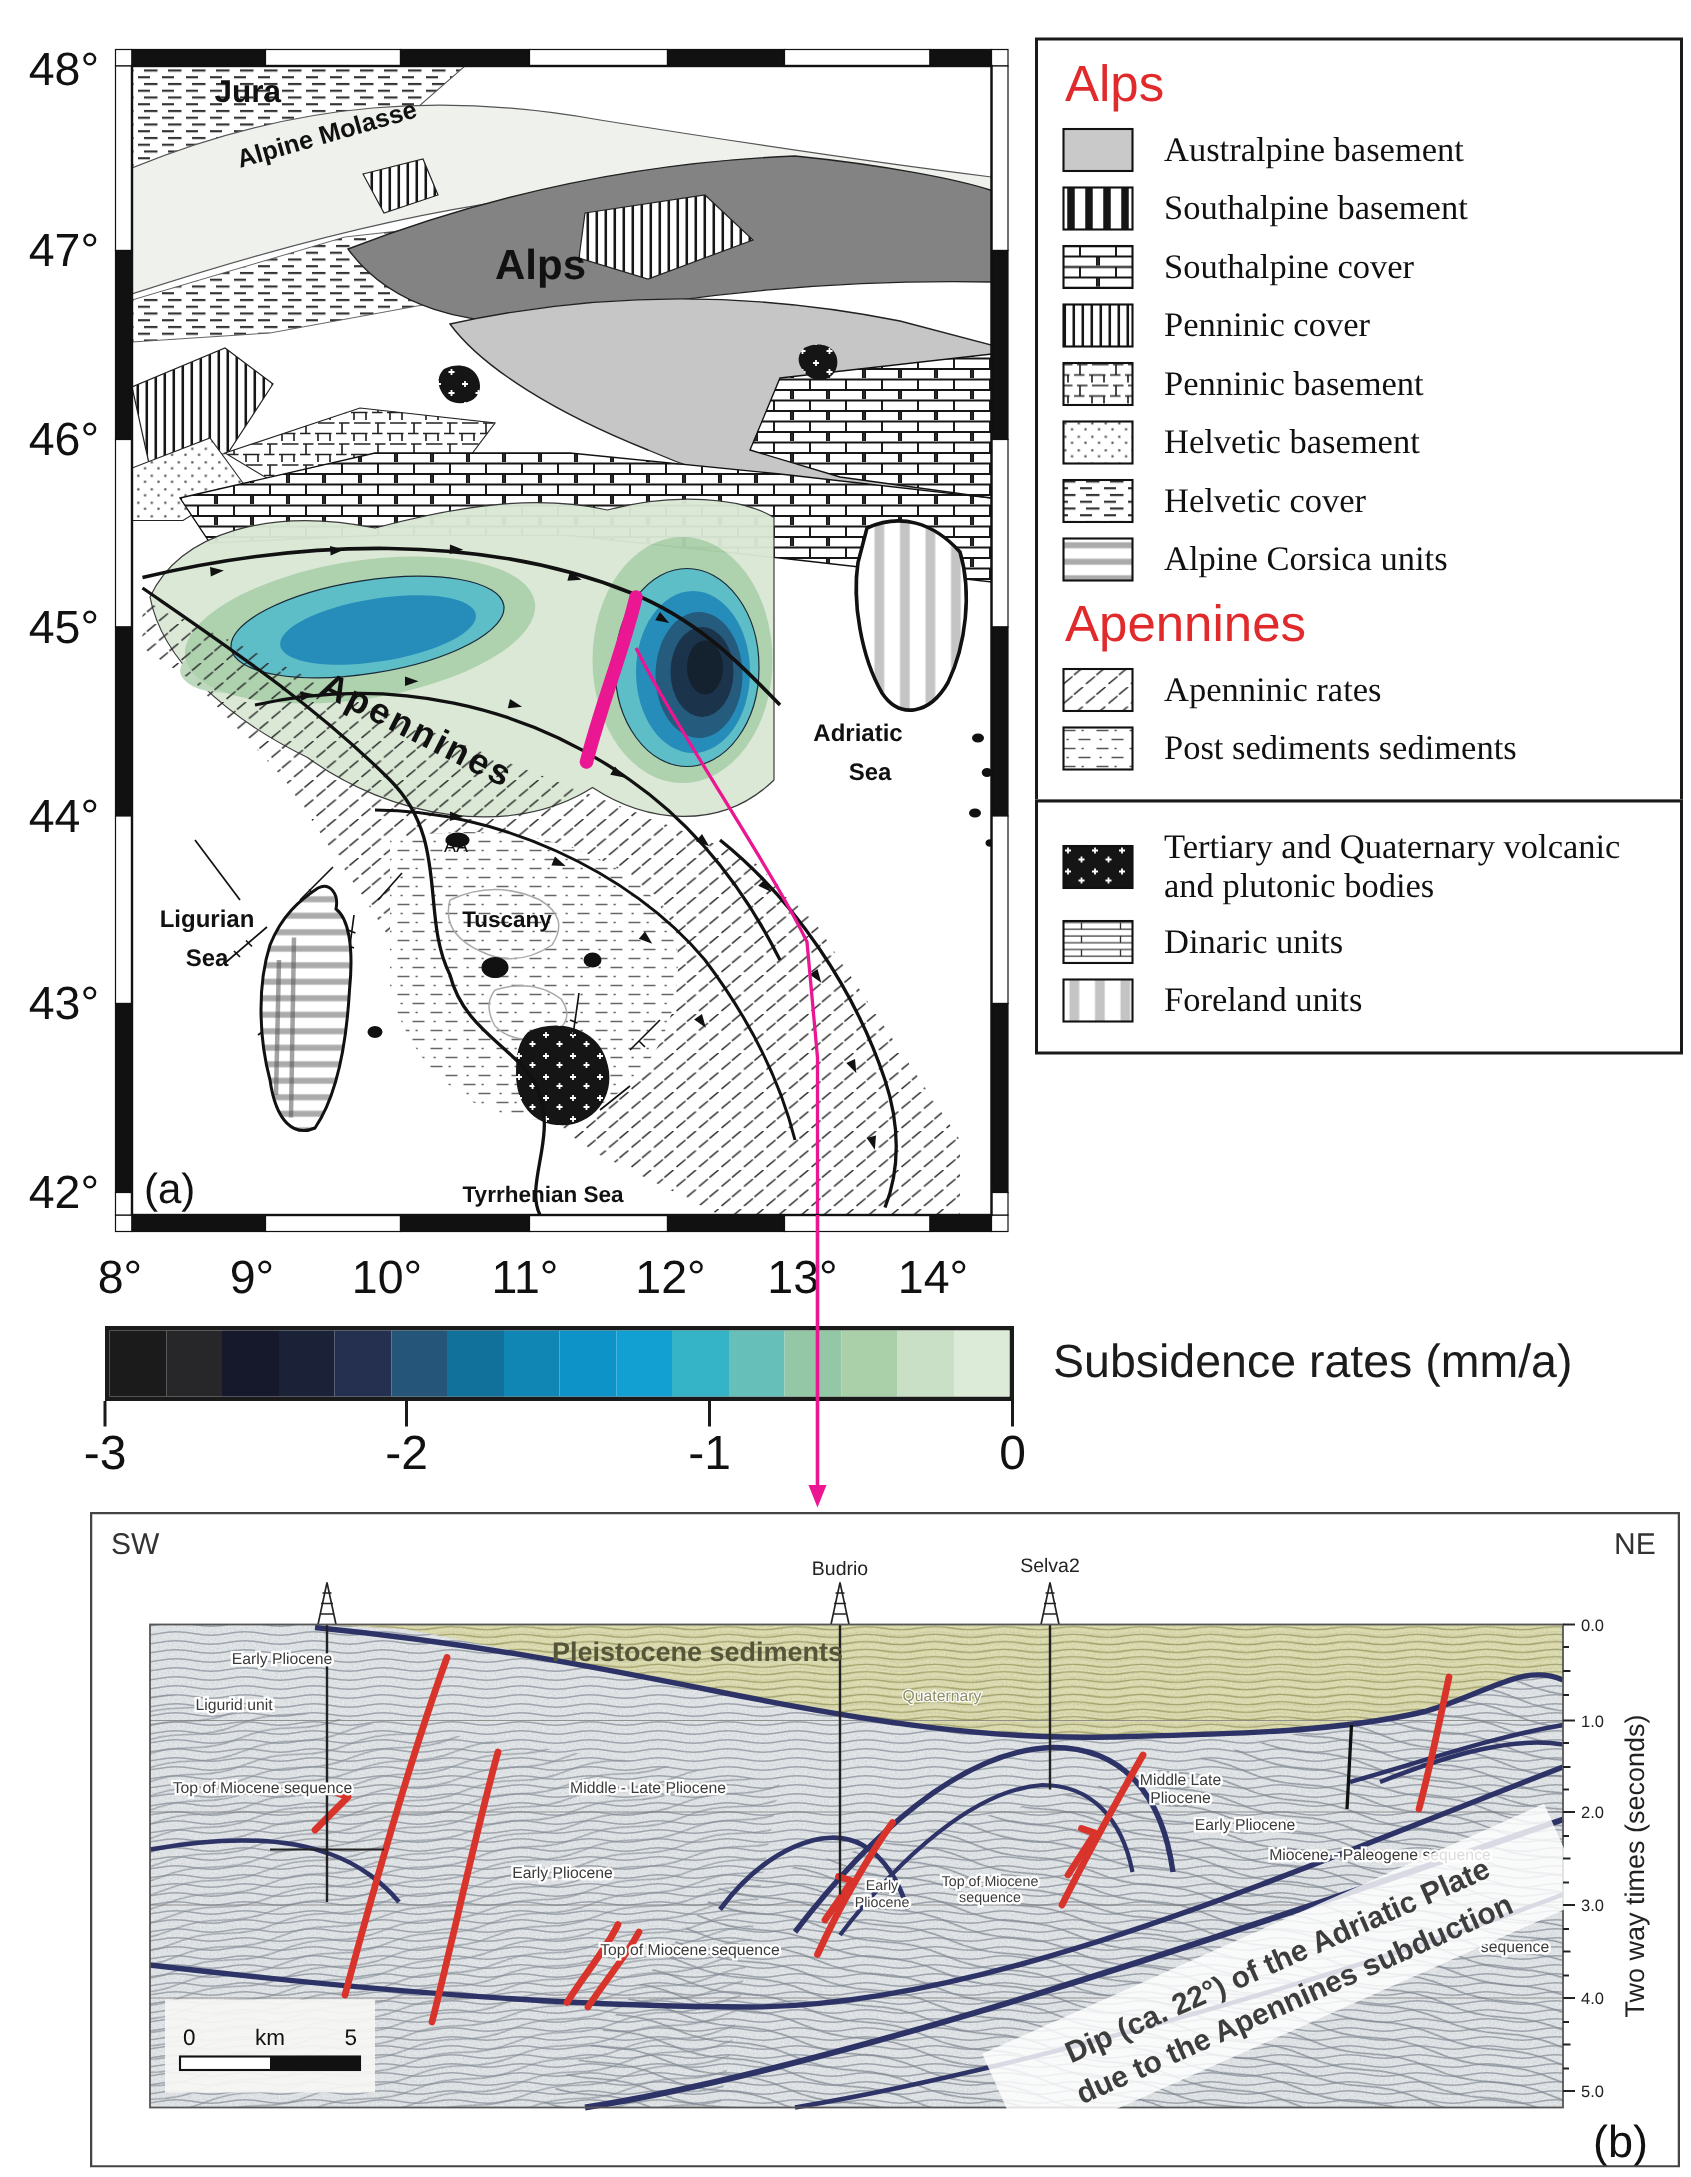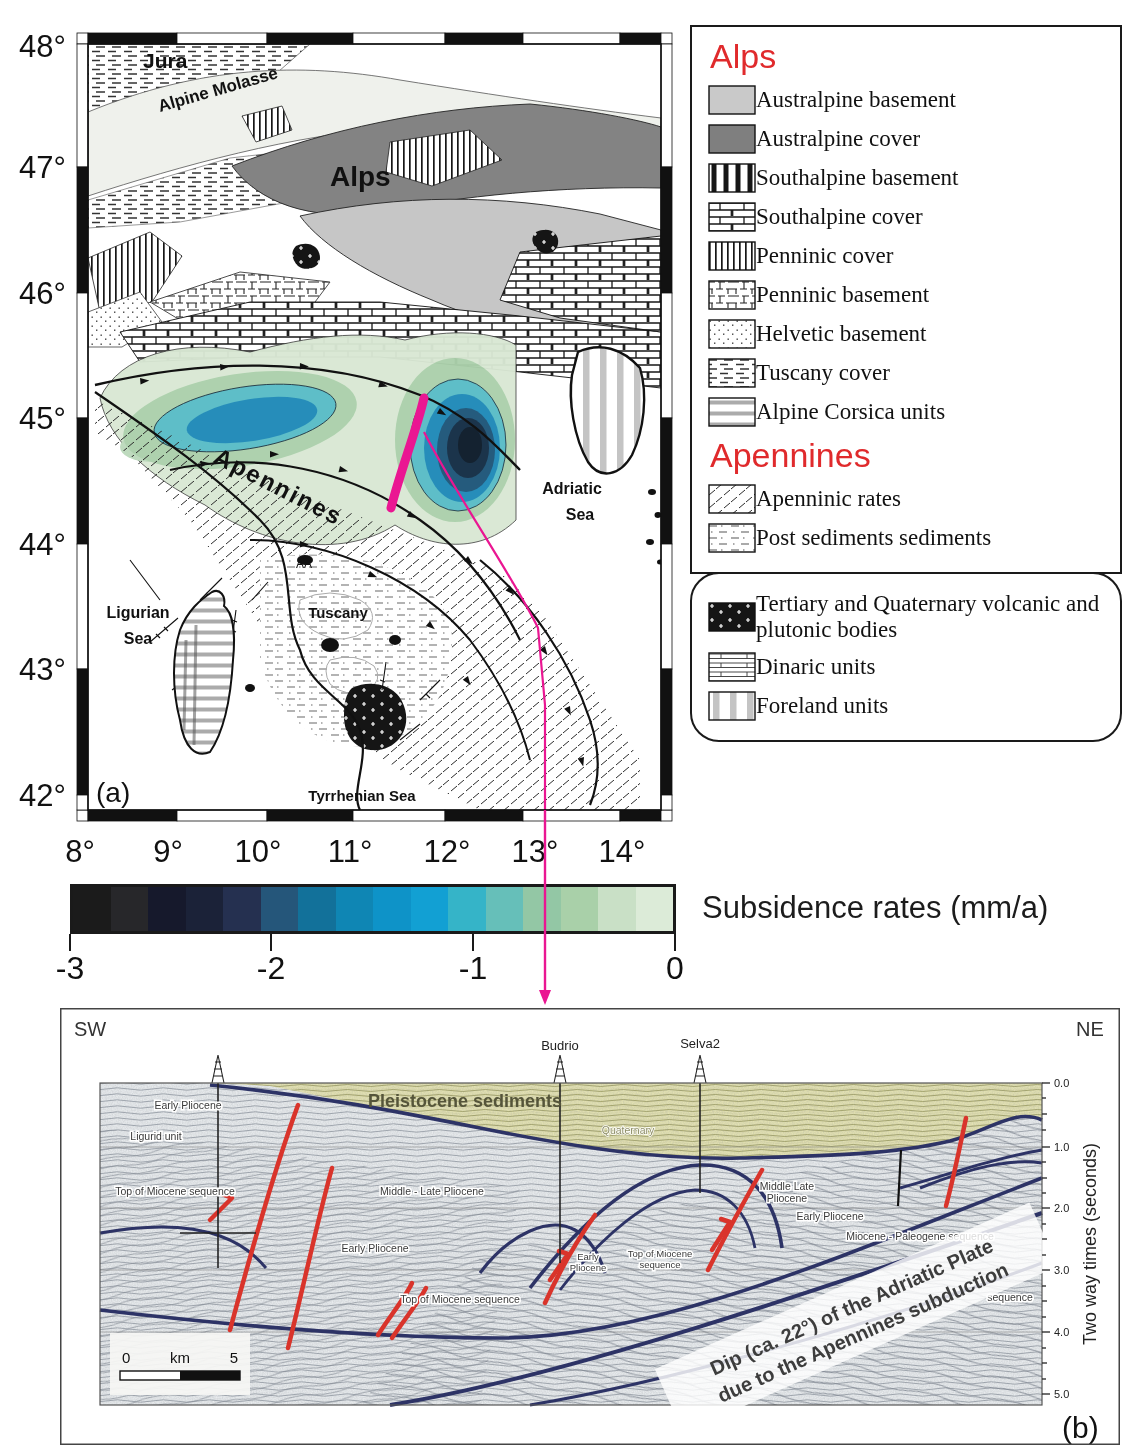--- a/index.html
+++ b/index.html
@@ -3,23 +3,23 @@
 <meta charset="utf-8">
 <style>
   html,body{margin:0;padding:0;background:#fff;}
   #stage{position:relative;width:1127px;height:1451px;background:#fff;overflow:hidden;
          font-family:"Liberation Sans",sans-serif;}
   svg text{user-select:none;}
 
   
   #legend{position:absolute;left:690px;top:25px;width:432px;}
   .lg-box{border:2px solid #1a1a1a;background:#fff;padding:8px 16px 10px 16px;box-sizing:border-box;}
-  .lg-box.second{margin-top:-2px;border-radius:29px;}
+  .lg-box.second{margin-top:-2px;}
   .lg-head{font:34px "Liberation Sans",sans-serif;margin:2px 0 4px 2px;}
-  .lg-row{display:flex;align-items:center;margin:9px 0;}
+  .lg-row{display:flex;align-items:center;gap:20px;margin:9px 0;}
   .lg-sw{flex:0 0 auto;}
   .lg-txt{font:23px "Liberation Serif",serif;color:#111;line-height:1.12;}
 
   
   #cbar-wrap{position:absolute;left:70px;top:884px;width:1010px;height:120px;}
   #cbar{position:absolute;left:0;top:0;width:606px;height:50px;border:3px solid #1a1a1a;
         box-sizing:border-box;display:flex;background:#fff;}
   .cbcell{flex:1 1 auto;height:100%;}
   .cb-tick{position:absolute;top:50px;width:2px;height:17px;background:#1a1a1a;transform:translateX(-50%);}
   .cb-num{position:absolute;top:66px;transform:translateX(-50%);font:32px "Liberation Sans",sans-serif;color:#111;}
@@ -300,26 +300,20 @@
       <div class="lg-head" style="color:#e02a2c;">Alps</div>
 
       <div class="lg-row">
         <svg class="lg-sw" width="48" height="30">
             <rect x="1" y="1" width="46" height="28" fill="#c9c9c9" stroke="#111" stroke-width="1.4"></rect>
           </svg>
         <span class="lg-txt">Australpine basement</span>
       </div>
       <div class="lg-row">
         <svg class="lg-sw" width="48" height="30">
-            <rect x="1" y="1" width="46" height="28" fill="#7f7f7f" stroke="#111" stroke-width="1.4"></rect>
-          </svg>
-        <span class="lg-txt">Australpine cover</span>
-      </div>
-      <div class="lg-row">
-        <svg class="lg-sw" width="48" height="30">
             <rect x="1" y="1" width="46" height="28" fill="url(#p-salpbase)" stroke="#111" stroke-width="1.4"></rect>
           </svg>
         <span class="lg-txt">Southalpine basement</span>
       </div>
       <div class="lg-row">
         <svg class="lg-sw" width="48" height="30">
             <rect x="1" y="1" width="46" height="28" fill="url(#p-brick)" stroke="#111" stroke-width="1.4"></rect>
           </svg>
         <span class="lg-txt">Southalpine cover</span>
       </div>
@@ -338,21 +332,21 @@
       <div class="lg-row">
         <svg class="lg-sw" width="48" height="30">
             <rect x="1" y="1" width="46" height="28" fill="url(#p-helvbase)" stroke="#111" stroke-width="1.4"></rect>
           </svg>
         <span class="lg-txt">Helvetic basement</span>
       </div>
       <div class="lg-row">
         <svg class="lg-sw" width="48" height="30">
             <rect x="1" y="1" width="46" height="28" fill="url(#p-helvcover)" stroke="#111" stroke-width="1.4"></rect>
           </svg>
-        <span class="lg-txt">Tuscany cover</span>
+        <span class="lg-txt">Helvetic cover</span>
       </div>
       <div class="lg-row">
         <svg class="lg-sw" width="48" height="30">
             <rect x="1" y="1" width="46" height="28" fill="url(#p-corsica)" stroke="#111" stroke-width="1.4"></rect>
           </svg>
         <span class="lg-txt">Alpine Corsica units</span>
       </div>
 
       <div class="lg-head" style="color:#e02a2c;">Apennines</div>
 

